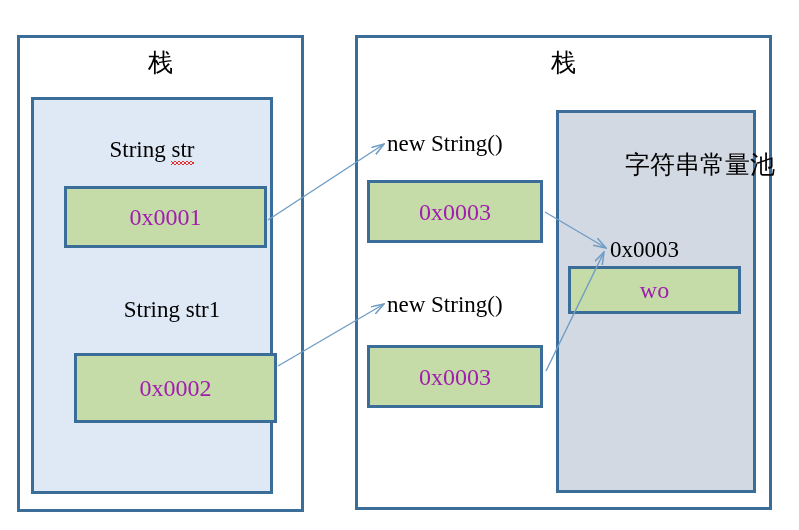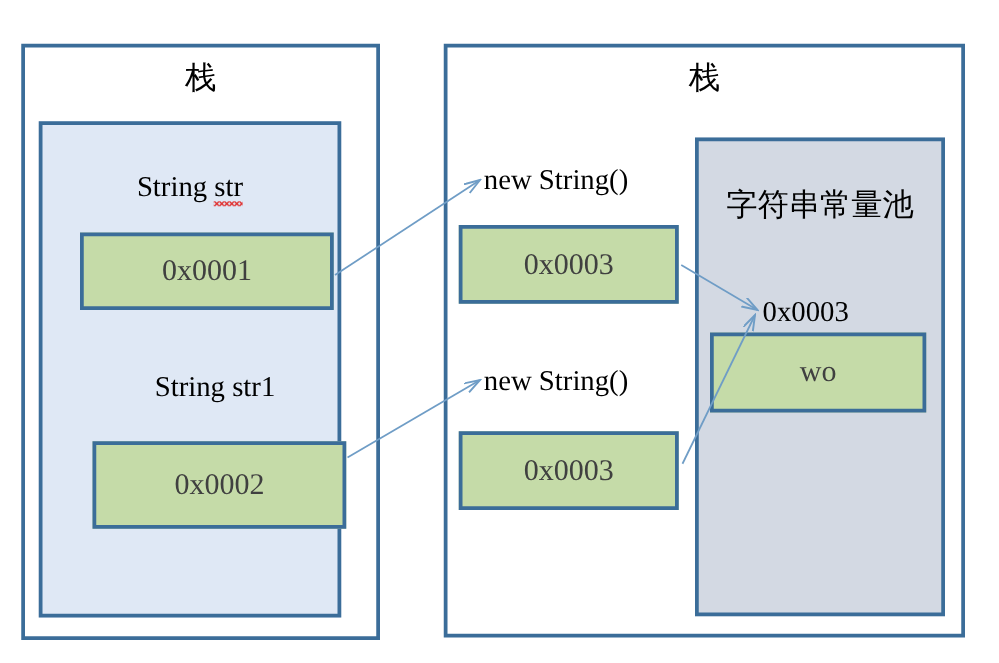--- a/index.html
+++ b/index.html
@@ -59,20 +59,21 @@
     left: 556px; top: 110px; width: 200px; height: 383px;
     background: #d3d9e3;
   }
 
   .panel-title {
     position: absolute;
     font-size: 25px;
     line-height: 1;
     text-align: center;
     white-space: nowrap;
+    padding-left: 44px;
   }
   #title-pool { left: 556px; top: 152px; width: 200px; }
 
   
   .var-label {
     position: absolute;
     font-size: 23px;
     line-height: 1;
     text-align: center;
     white-space: nowrap;
@@ -121,27 +122,27 @@
   .cell {
     position: absolute;
     box-sizing: border-box;
     border: 3px solid #3b6d99;
     background: #c5dba8;
     display: flex;
     align-items: center;
     justify-content: center;
     font-size: 24px;
     line-height: 1;
-    color: #404040;
+    color: #a21caf;
   }
   #cell-str     { left: 64px;  top: 186px; width: 203px; height: 62px; }
   #cell-str1    { left: 74px;  top: 353px; width: 203px; height: 70px; }
   #cell-heap1   { left: 367px; top: 180px; width: 176px; height: 63px; }
   #cell-heap2   { left: 367px; top: 345px; width: 176px; height: 63px; }
-  #cell-pool-wo { left: 568px; top: 266px; width: 173px; height: 64px; }
+  #cell-pool-wo { left: 568px; top: 266px; width: 173px; height: 48px; }
 
   
   #arrows {
     position: absolute;
     left: 0; top: 0;
     width: 799px;
     height: 530px;
     pointer-events: none;
   }
 </style>

